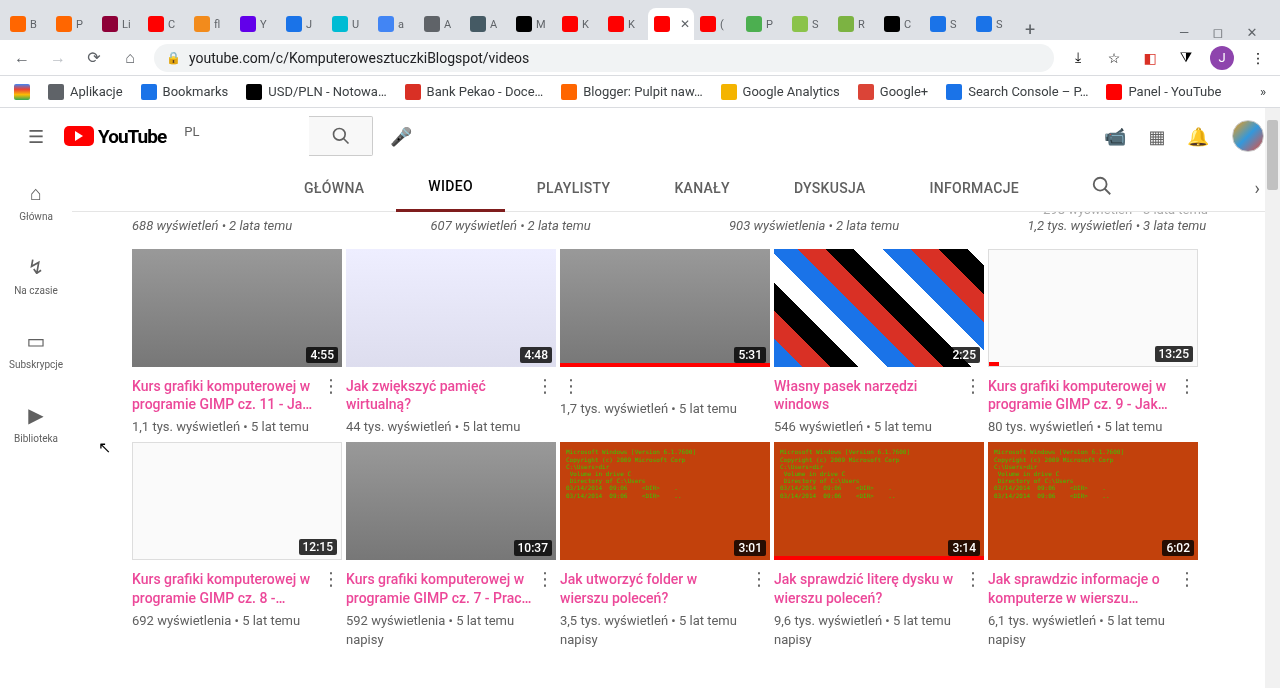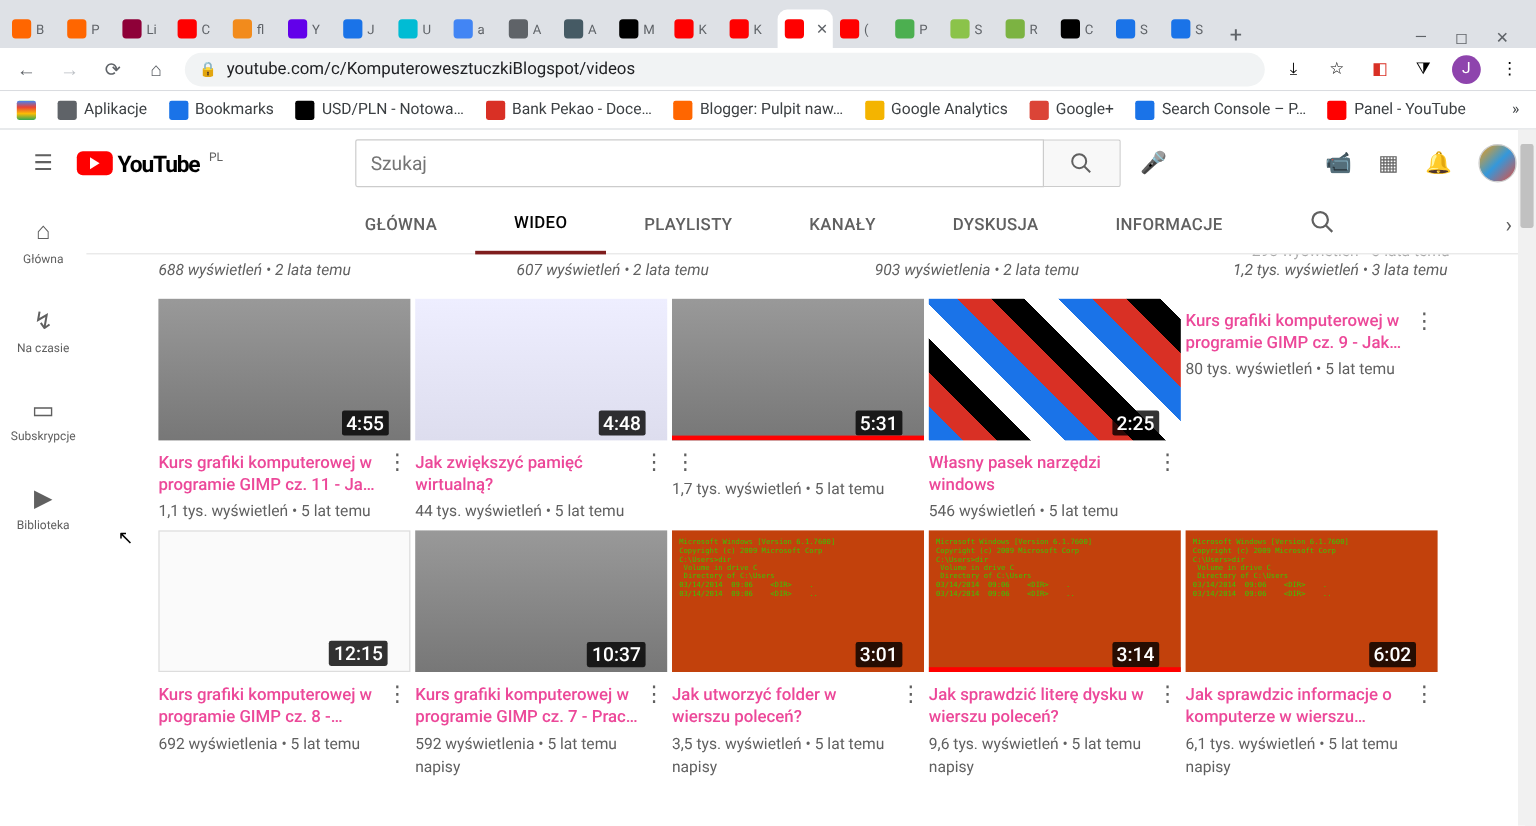--- a/index.html
+++ b/index.html
@@ -27,21 +27,21 @@
 .bm-item { display: flex; align-items: center; gap: 6px; }
 .bm-icon { width: 16px; height: 16px; border-radius: 2px; flex-shrink:0; }
 
 
 .yt-header { height: 56px; display: flex; align-items: center; padding: 0 16px; position: relative; }
 .hamburger { width: 40px; height: 40px; display:flex; align-items:center; justify-content:center; font-size:18px; color:#606060; }
 .yt-logo { display: flex; align-items: center; gap: 2px; margin-left: 8px; }
 .yt-play { width: 30px; height: 20px; background: #ff0000; border-radius: 5px; position: relative; }
 .yt-play::after { content:''; position:absolute; left:11px; top:5px; border-left:8px solid #fff; border-top:5px solid transparent; border-bottom:5px solid transparent; }
 .yt-text { font-weight: 700; font-size: 19px; letter-spacing: -1px; margin-left: 2px; }
-.yt-sup { font-size: 10px; color:#606060; margin-left: 6px; margin-top: -10px; }
+.yt-sup { font-size: 13px; color:#606060; margin-left: 16px; margin-top: -10px; }
 .search-wrap { margin-left: 110px; display:flex; }
 .search-input { width: 574px; height: 40px; border: 1px solid #ccc; border-radius: 2px 0 0 2px; padding: 0 12px; font-size: 16px; outline: none; }
 .search-btn { width: 64px; height: 40px; background: #f8f8f8; border: 1px solid #ccc; border-left: none; border-radius: 0 2px 2px 0; display:flex; align-items:center; justify-content:center; color:#606060; font-size:18px; }
 .mic { width: 40px; height: 40px; display:flex; align-items:center; justify-content:center; margin-left: 8px; font-size:18px; color:#606060; }
 .yt-right { margin-left: auto; display:flex; align-items:center; gap: 22px; color:#606060; font-size:18px; }
 .yt-avatar { width: 32px; height: 32px; border-radius: 50%; background: linear-gradient(135deg, #f39c12, #3498db, #e74c3c); border: 1px solid #ccc; }
 
 
 .side-rail { position: absolute; left: 0; top: 164px; width: 72px; background:#fff; }
 .rail-item { height: 74px; display:flex; flex-direction:column; align-items:center; justify-content:center; gap:6px; font-size:10px; color:#606060; }
@@ -55,21 +55,21 @@
 .ch-chevron { position:absolute; right: 20px; font-size: 18px; color:#606060; }
 
 .content { margin-left: 72px; padding: 0 60px; overflow:hidden; }
 .row-meta { display:flex; gap: 106px; padding: 6px 0 16px 0; font-size: 13px; color:#606060; position: relative; }
 .row-meta .m { width: 210px; font-style: italic; }
 .row-meta .m5 { position: absolute; right: 12px; top: -10px; color:#aaa; }
 
 .grid { display: grid; grid-template-columns: repeat(5, 210px); gap: 4px; }
 .card { width: 210px; }
 .thumb { width: 210px; height: 118px; background:#202020; position:relative; overflow:hidden; }
-.dur { position:absolute; right:18px; bottom:4px; background:rgba(0,0,0,0.8); color:#fff; font-size:16px; font-weight:500; padding:1px 4px; border-radius:2px; }
+.dur { position:absolute; right:4px; bottom:4px; background:rgba(0,0,0,0.8); color:#fff; font-size:12px; font-weight:500; padding:1px 4px; border-radius:2px; }
 .progress { position:absolute; left:0; bottom:0; height:4px; background:#ff0000; }
 .title-row { display:flex; align-items:flex-start; margin-top: 10px; }
 .title { font-size: 14px; font-weight:500; color:#ec4899; line-height:1.3; overflow:hidden; display:-webkit-box; -webkit-line-clamp:2; -webkit-box-orient:vertical; flex:1; }
 .card-menu { font-size:18px; color:#606060; padding: 0 2px; line-height:1; }
 .meta { font-size: 13px; color:#606060; margin-top: 6px; }
 .cc { font-size: 13px; color:#606060; margin-top: 4px; }
 
 .grid.g2 { margin-top: 8px; }
 
 
@@ -247,21 +247,20 @@
   </div>
 
 <div class="yt-header">
   <div class="hamburger">☰</div>
   <div class="yt-logo">
     <div class="yt-play"></div>
     <span class="yt-text">YouTube</span>
     <span class="yt-sup">PL</span>
   </div>
   <div class="search-wrap">
-    <input class="search-input" placeholder="Szukaj" style="">
     <div class="search-btn">
       <svg width="20" height="20" viewBox="0 0 24 24" fill="none" stroke="#606060" stroke-width="2">
           <circle cx="10" cy="10" r="7"></circle>
           <line x1="21" y1="21" x2="15" y2="15"></line>
         </svg>
     </div>
   </div>
   <div class="mic">🎤</div>
   <div class="yt-right">
     <span>📹</span>
@@ -347,20 +346,24 @@
         <div class="thumb bw">
           <div class="dur">2:25</div>
         </div>
         <div class="title-row">
           <div class="title">Własny pasek narzędzi windows</div>
           <div class="card-menu">⋮</div>
         </div>
         <div class="meta">546 wyświetleń • 5 lat temu</div>
       </div>
       <div class="card">
+        <div class="thumb wht">
+          <div class="dur">13:25</div>
+          <div class="progress" style="width: 5%;"></div>
+        </div>
         <div class="title-row">
           <div class="title">Kurs grafiki komputerowej w programie GIMP cz. 9 - Jak…</div>
           <div class="card-menu">⋮</div>
         </div>
         <div class="meta">80 tys. wyświetleń • 5 lat temu</div>
       </div>
     </div>
   <div class="grid g2" id="grid2">
       <div class="card">
         <div class="thumb wht">

